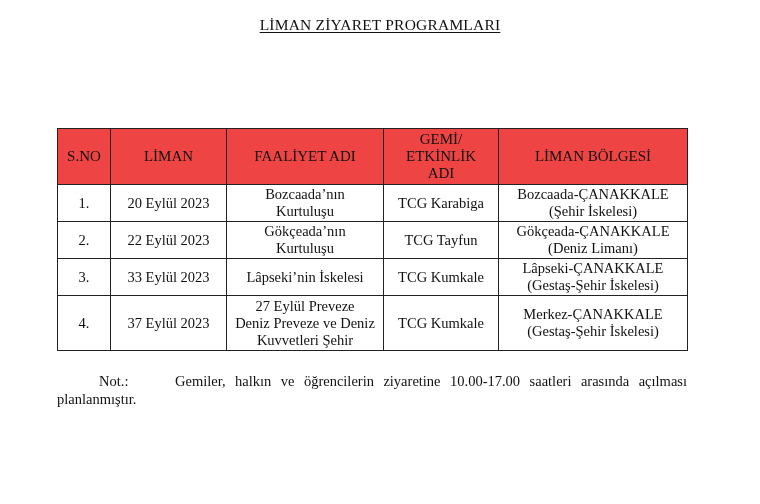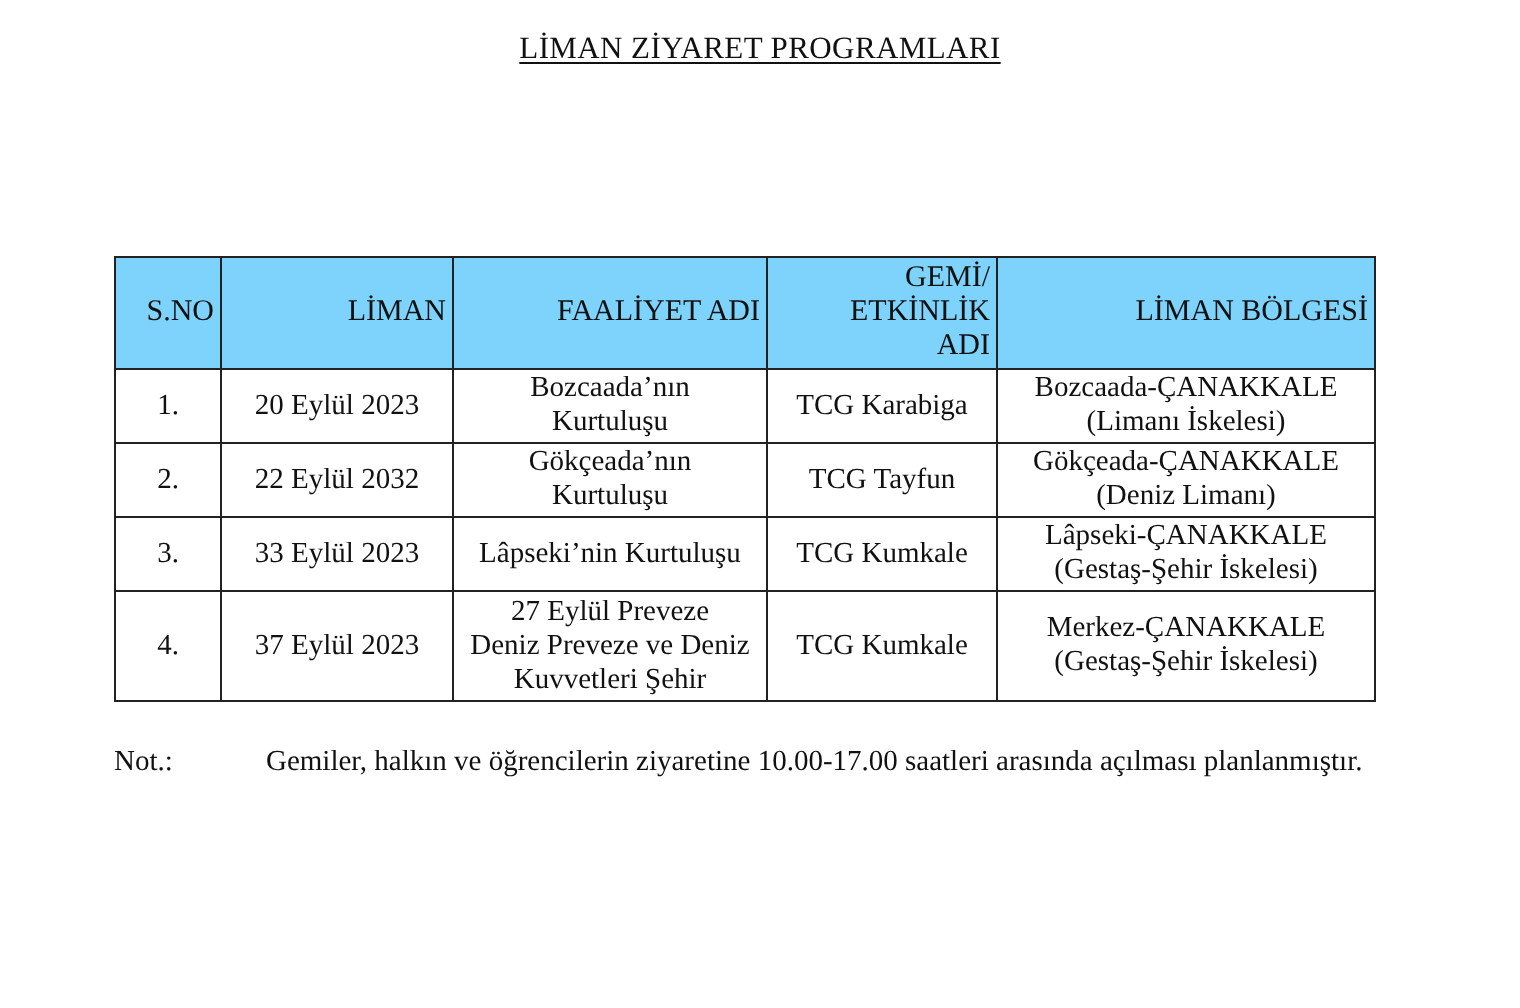--- a/index.html
+++ b/index.html
@@ -36,25 +36,24 @@
       table-layout: fixed;
     }
     table.program th, table.program td {
       border: 1px solid #222222;
       text-align: center;
       vertical-align: middle;
       padding: 0 3px;
       line-height: 17px;
     }
     table.program th {
-      background: #7dd3fc;
+      background: #ef4444;
       font-weight: normal;
       height: 55px;
       font-size: 15px;
-      text-align: right;
     }
     table.program td {
       height: 36px;
     }
     table.program tr.tall td {
       height: 54px;
     }
     col.c-sno { width: 53px; }
     col.c-date { width: 116px; }
     col.c-act { width: 157px; }
@@ -66,20 +65,21 @@
       top: 372px;
       width: 630px;
       font-size: 14.5px;
       line-height: 18px;
       text-align: justify;
       text-align-last: left;
     }
     .note-label {
       display: inline-block;
       width: 76px;
+      margin-left: 42px;
     }
   </style>
 </head>
 <body>
 
 <div class="doc-title">LİMAN ZİYARET PROGRAMLARI</div>
 
 <table class="program">
   <colgroup>
     <col class="c-sno">
@@ -105,41 +105,41 @@
     <tr>
       <td>1.</td>
       <td>20 Eylül 2023</td>
       <td>
         <span>Bozcaada’nın</span><br>
         <span>Kurtuluşu</span>
       </td>
       <td>TCG Karabiga</td>
       <td>
         <span>Bozcaada-ÇANAKKALE</span><br>
-        <span>(Limanı İskelesi)</span>
+        <span>(Şehir İskelesi)</span>
       </td>
     </tr>
     <tr>
       <td>2.</td>
-      <td>22 Eylül 2032</td>
+      <td>22 Eylül 2023</td>
       <td>
         <span>Gökçeada’nın</span><br>
         <span>Kurtuluşu</span>
       </td>
       <td>TCG Tayfun</td>
       <td>
         <span>Gökçeada-ÇANAKKALE</span><br>
         <span>(Deniz Limanı)</span>
       </td>
     </tr>
     <tr>
       <td>3.</td>
       <td>33 Eylül 2023</td>
       <td>
-        <span>Lâpseki’nin Kurtuluşu</span>
+        <span>Lâpseki’nin İskelesi</span>
       </td>
       <td>TCG Kumkale</td>
       <td>
         <span>Lâpseki-ÇANAKKALE</span><br>
         <span>(Gestaş-Şehir İskelesi)</span>
       </td>
     </tr>
     <tr class="tall">
       <td>4.</td>
       <td>37 Eylül 2023</td>

